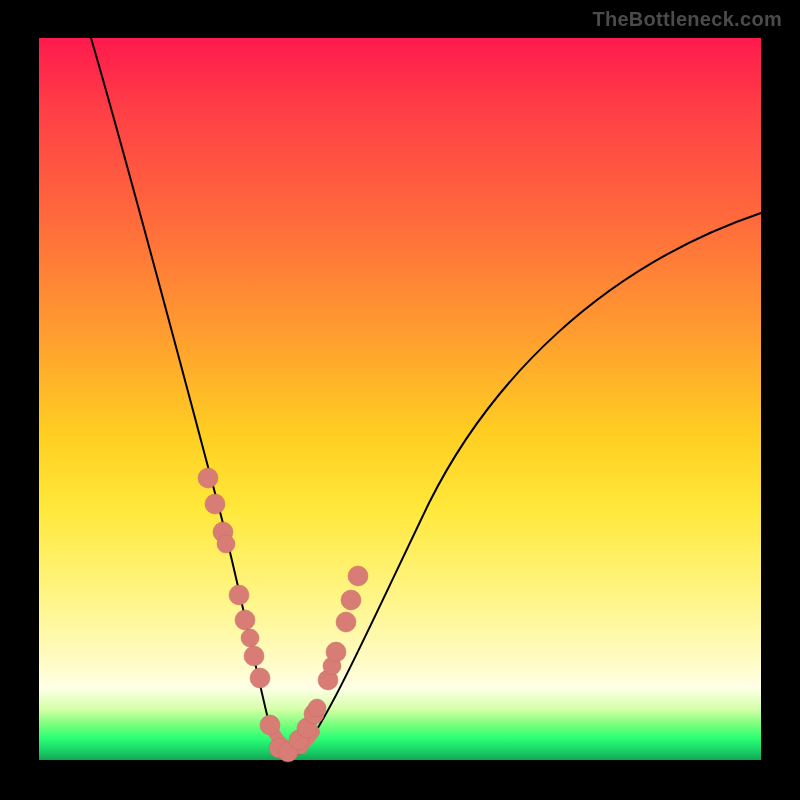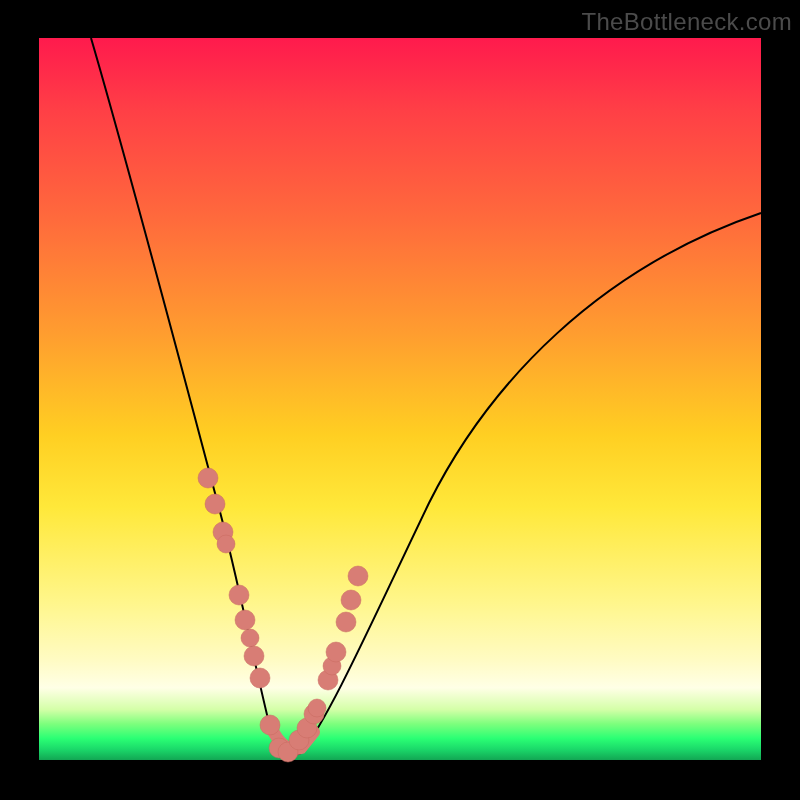--- a/index.html
+++ b/index.html
@@ -31,24 +31,24 @@
       #d4ffa8 93%,
       #7dff7d 95%,
       #2bff74 97%,
       #1bd96a 98.5%,
       #12a653 100%
     );
   }
   .watermark {
     position: absolute;
     top: 8px;
-    right: 8px;
+    right: 18px;
     color: #4b4b4b;
-    font-size: 24px;
-    font-weight: 400;
+    font-size: 20px;
+    font-weight: 700;
     letter-spacing: 0.3px;
     user-select: none;
   }
   svg.curve {
     position: absolute;
     left: 39px;
     top: 38px;
     width: 722px;
     height: 722px;
     overflow: visible;

